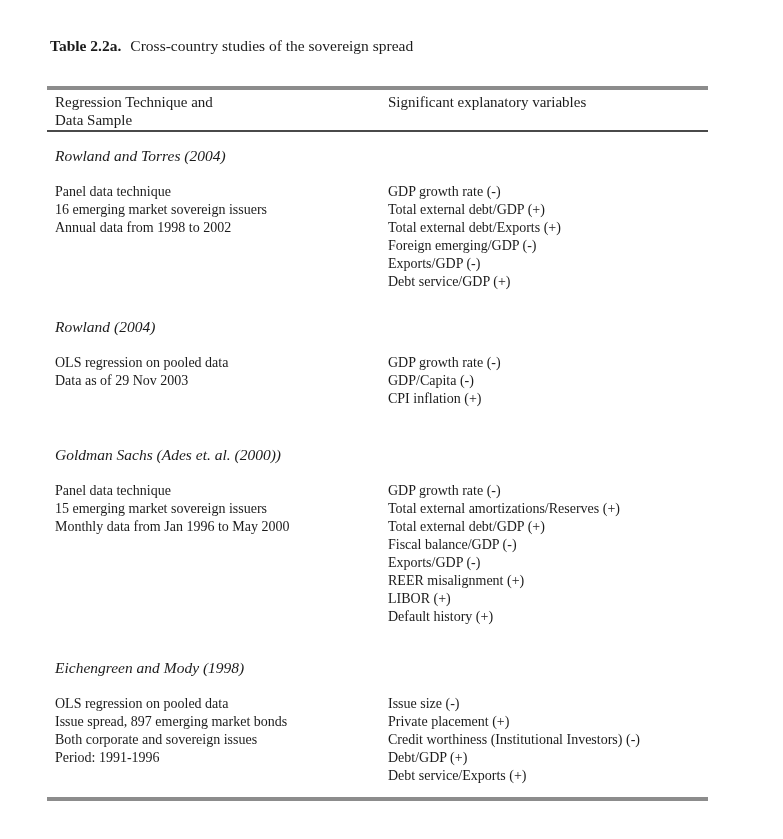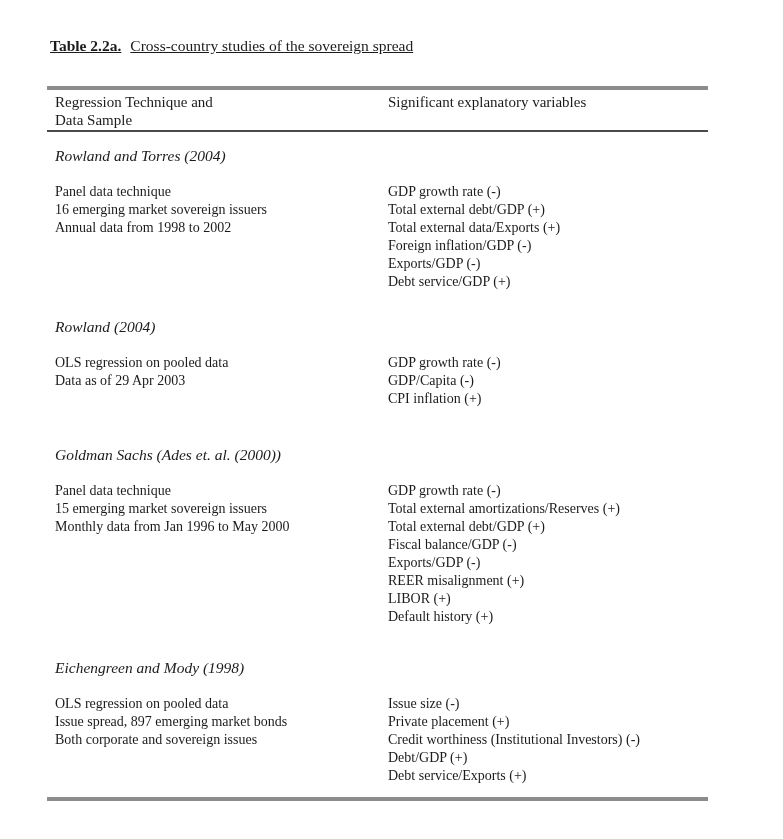--- a/index.html
+++ b/index.html
@@ -12,21 +12,21 @@
   body{
     width:783px; height:839px;
     background:#ffffff;
     font-family:"Liberation Serif","DejaVu Serif",serif;
     color:var(--ink);
     position:relative;
     overflow:hidden;
   }
   .doc-title{
     position:absolute; left:50px; top:36px;
-    font-size:15.5px; line-height:20px; white-space:nowrap;text-decoration:underline;
+    font-size:15.5px; line-height:20px; white-space:nowrap;
   }
   .cap-label{ font-weight:bold; margin-right:9px; }
   .table-wrap{
     position:absolute; left:47px; top:86px;
     width:661px; height:719px;
   }
   .rule{ position:absolute; left:0; right:0; }
   .rule-top{ top:0; height:4px; background:var(--rule-thick); }
   .rule-mid{ top:44px; height:2px; background:var(--rule-thin); }
   .rule-bottom{ top:711px; height:4px; background:var(--rule-thick); }
@@ -74,34 +74,34 @@
     <div class="study-name">Rowland and Torres (2004)</div>
     <div class="cols">
       <div class="sample">
           <div class="line">Panel data technique</div>
           <div class="line">16 emerging market sovereign issuers</div>
           <div class="line">Annual data from 1998 to 2002</div>
         </div>
       <div class="vars">
           <div class="line">GDP growth rate (-)</div>
           <div class="line">Total external debt/GDP (+)</div>
-          <div class="line">Total external data/Exports (+)</div>
-          <div class="line">Foreign inflation/GDP (-)</div>
+          <div class="line">Total external debt/Exports (+)</div>
+          <div class="line">Foreign emerging/GDP (-)</div>
           <div class="line">Exports/GDP (-)</div>
           <div class="line">Debt service/GDP (+)</div>
         </div>
     </div>
   </section>
 
   <section class="study study-1">
     <div class="study-name">Rowland (2004)</div>
     <div class="cols">
       <div class="sample">
           <div class="line">OLS regression on pooled data</div>
-          <div class="line">Data as of 29 Apr 2003</div>
+          <div class="line">Data as of 29 Nov 2003</div>
         </div>
       <div class="vars">
           <div class="line">GDP growth rate (-)</div>
           <div class="line">GDP/Capita (-)</div>
           <div class="line">CPI inflation (+)</div>
         </div>
     </div>
   </section>
 
   <section class="study study-2">
@@ -125,20 +125,21 @@
     </div>
   </section>
 
   <section class="study study-3">
     <div class="study-name">Eichengreen and Mody (1998)</div>
     <div class="cols">
       <div class="sample">
           <div class="line">OLS regression on pooled data</div>
           <div class="line">Issue spread, 897 emerging market bonds</div>
           <div class="line">Both corporate and sovereign issues</div>
+          <div class="line">Period: 1991-1996</div>
         </div>
       <div class="vars">
           <div class="line">Issue size (-)</div>
           <div class="line">Private placement (+)</div>
           <div class="line">Credit worthiness (Institutional Investors) (-)</div>
           <div class="line">Debt/GDP (+)</div>
           <div class="line">Debt service/Exports (+)</div>
         </div>
     </div>
   </section>

